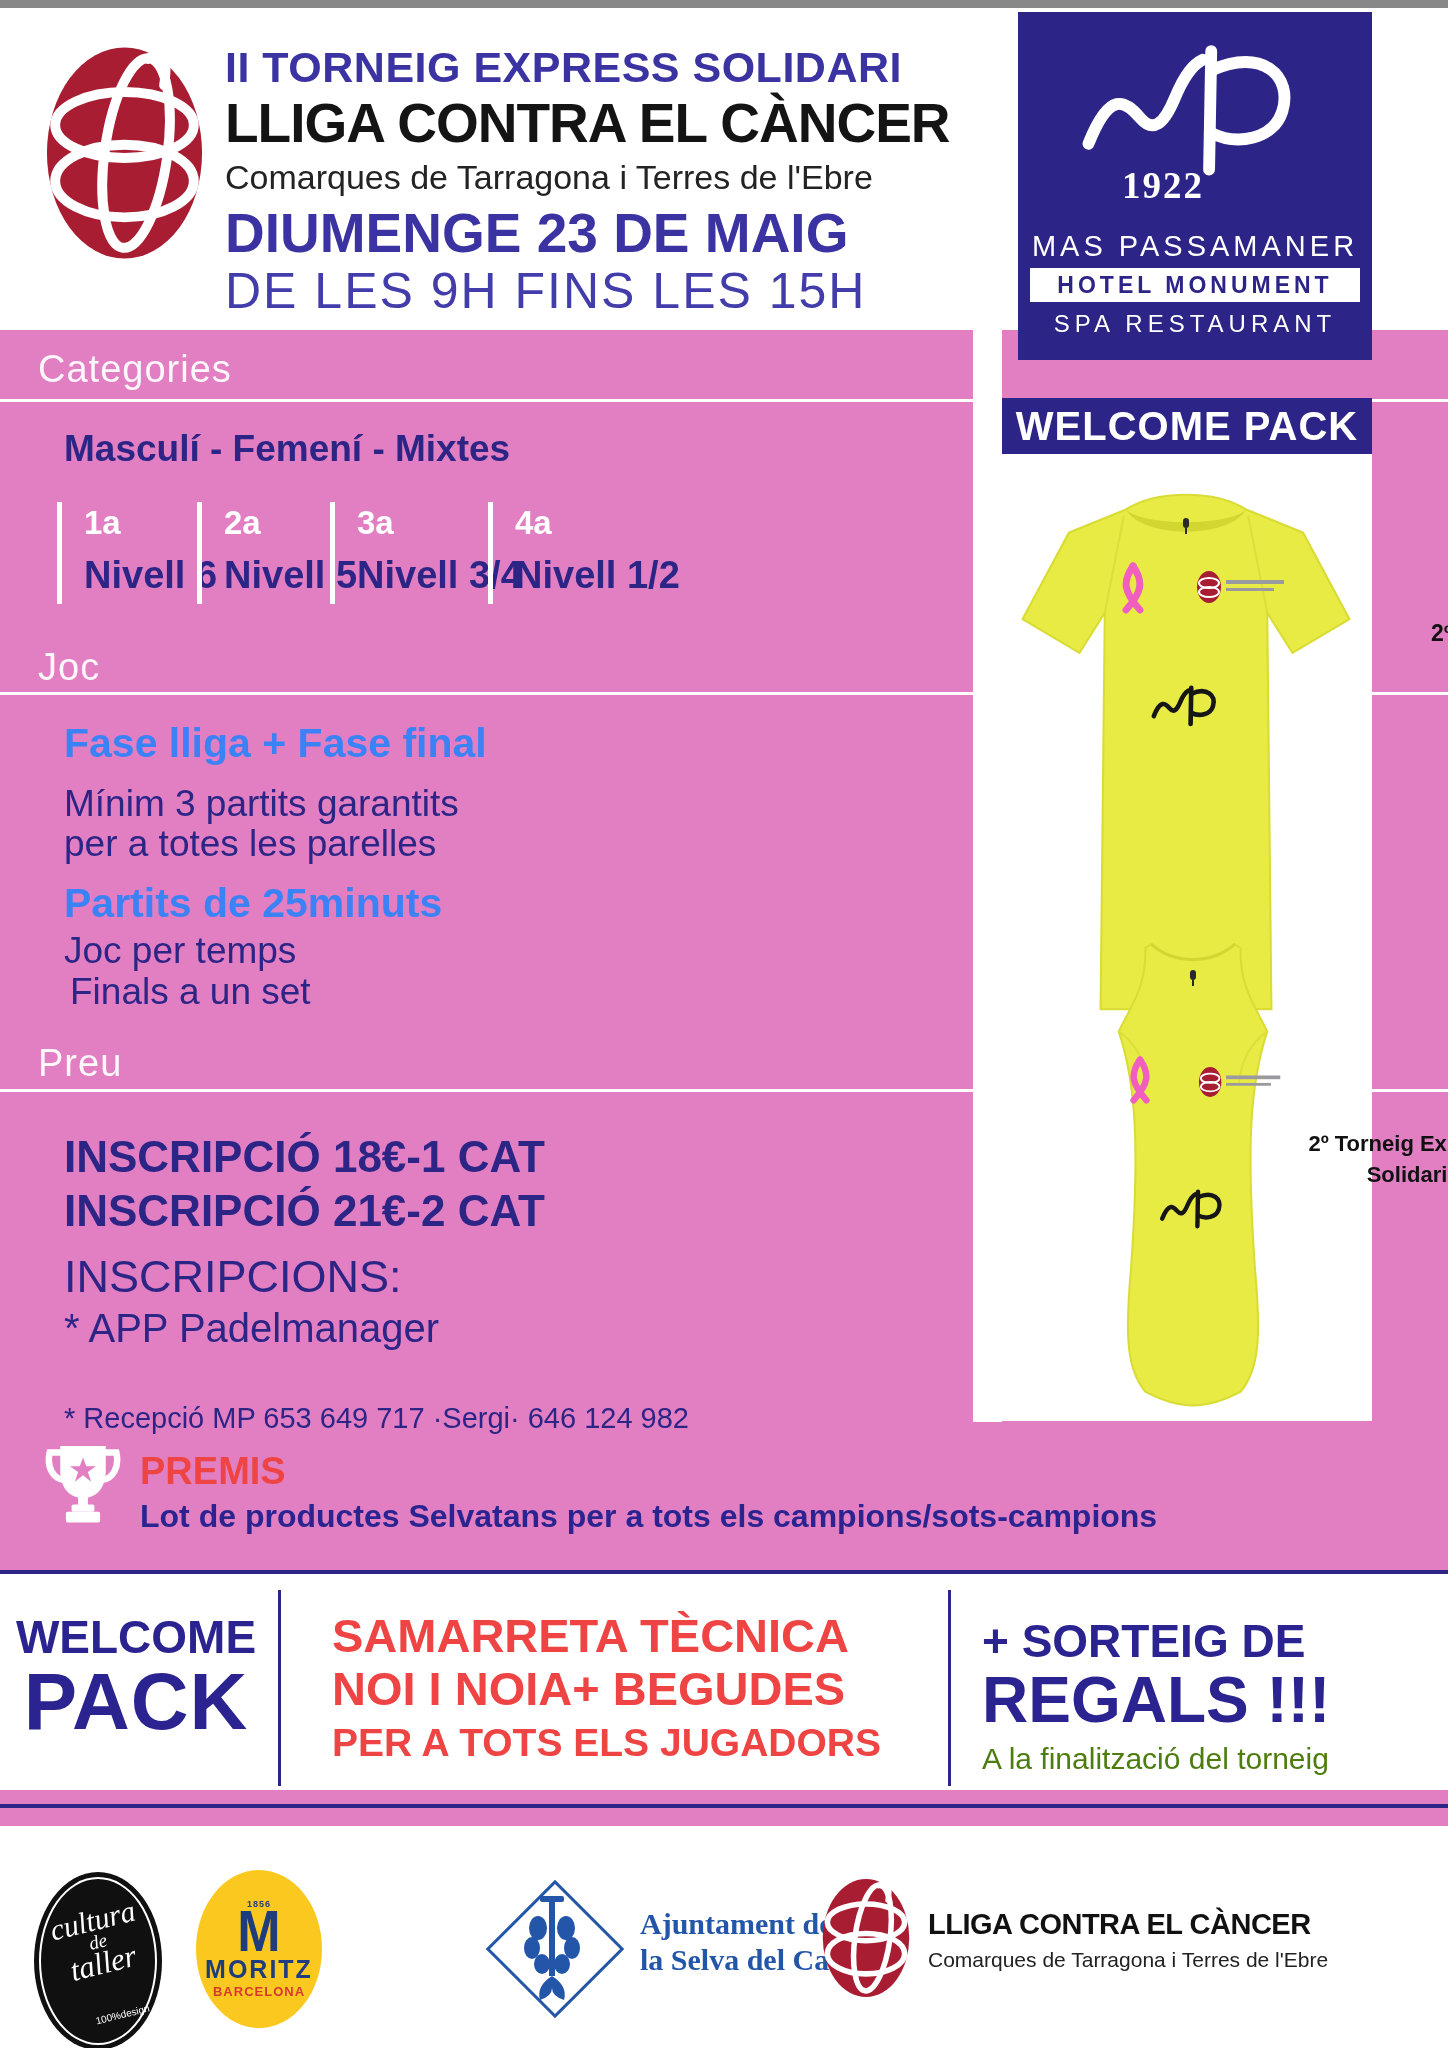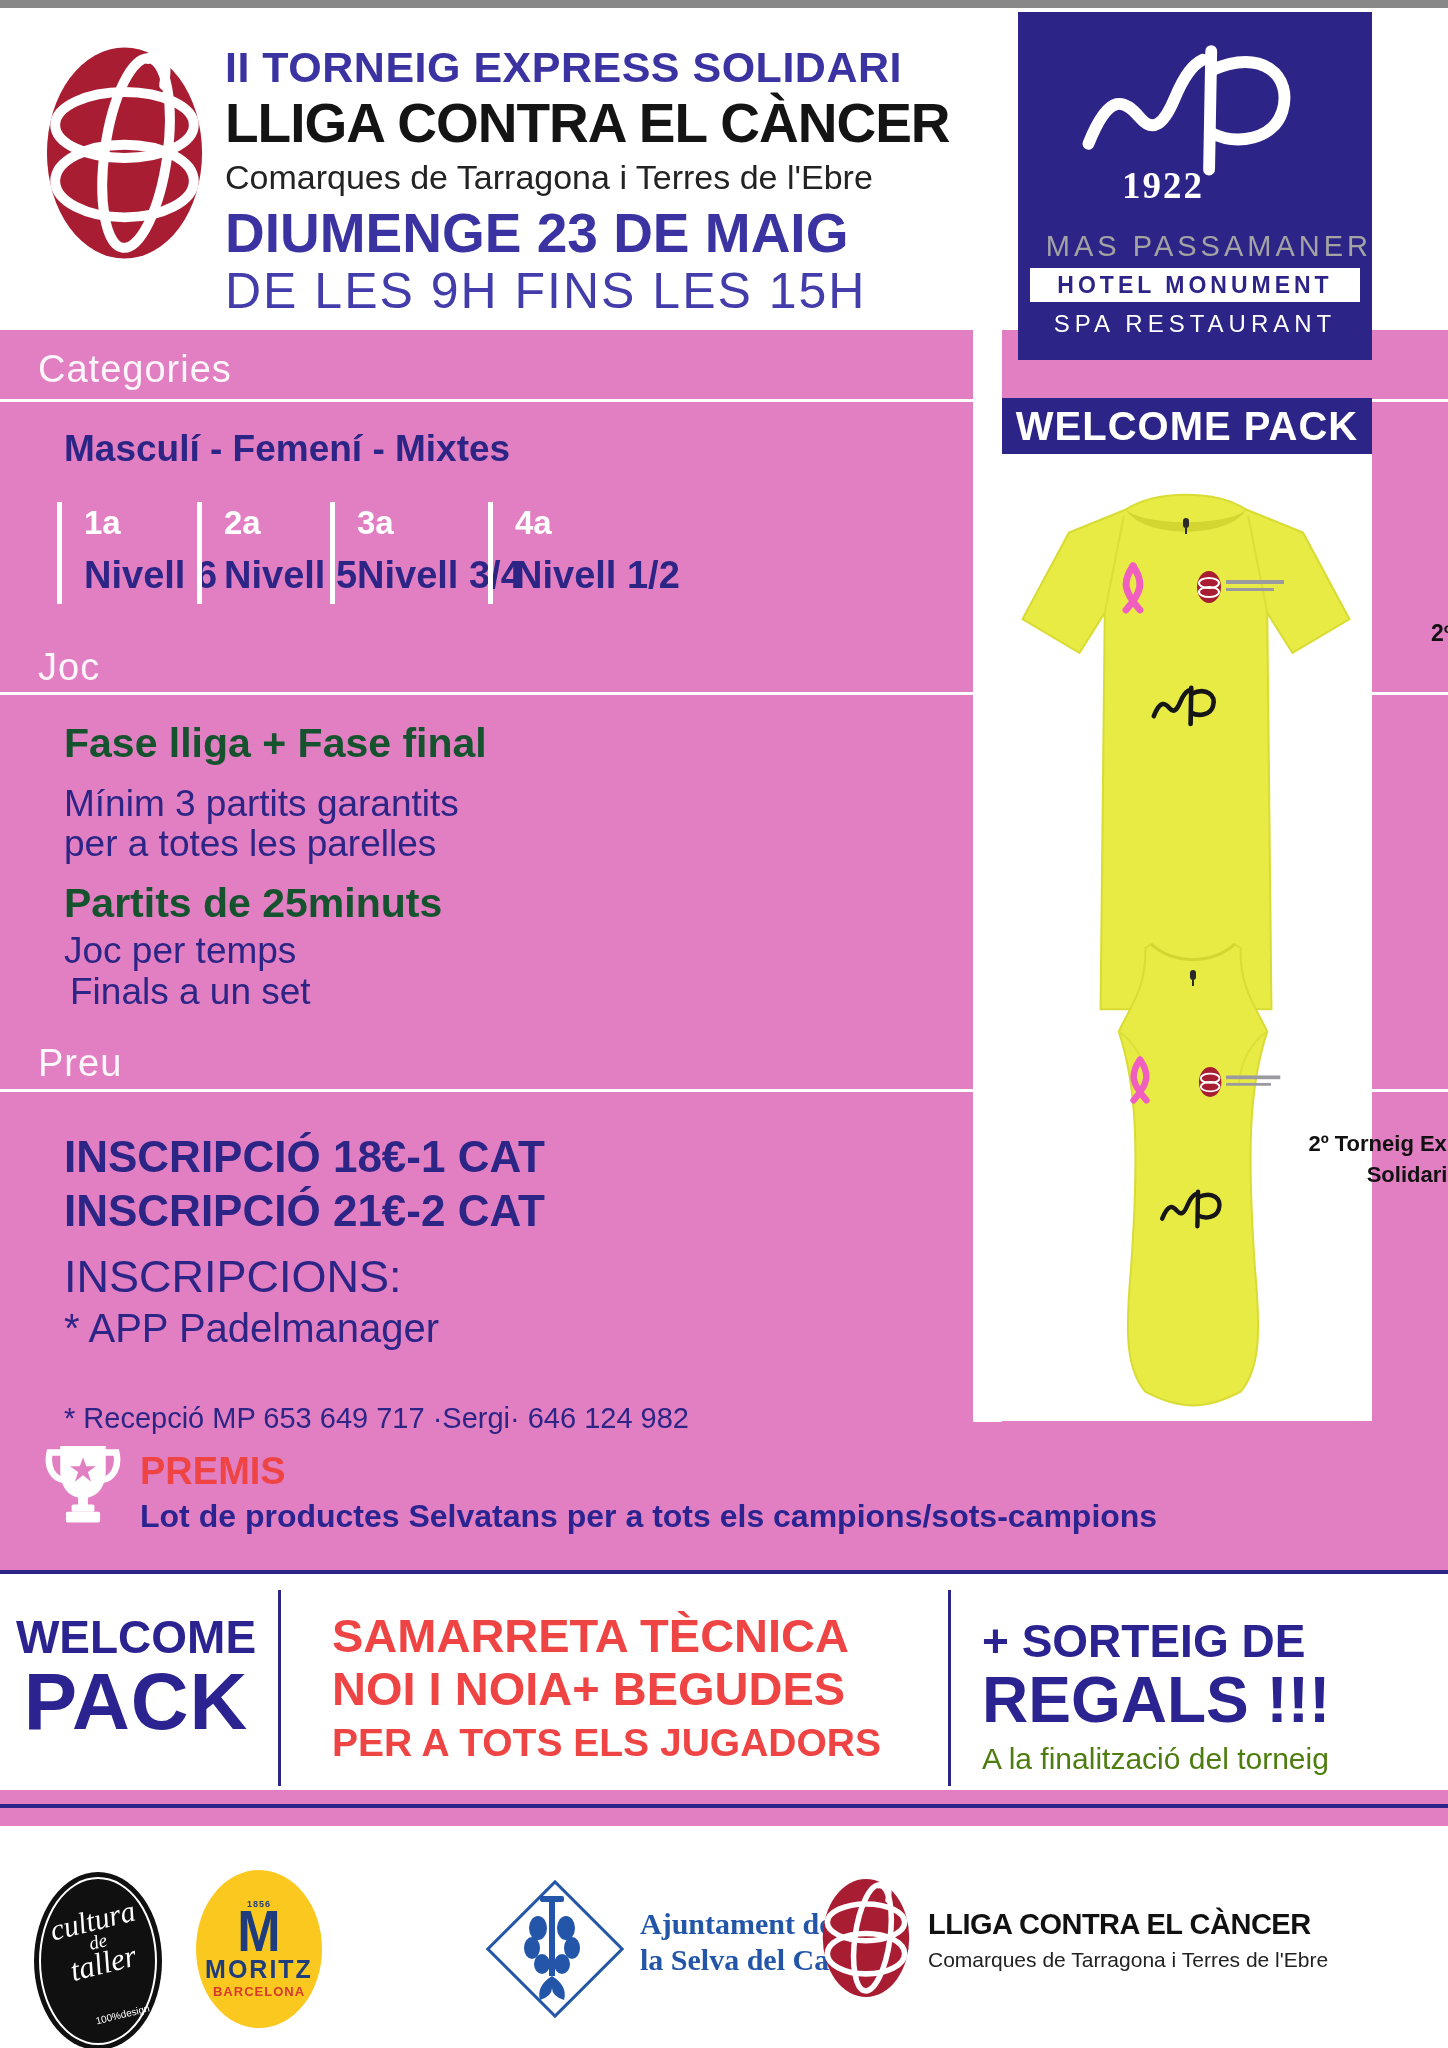--- a/index.html
+++ b/index.html
@@ -20,37 +20,37 @@
   .t2{top:88px;font-size:55px;font-weight:800;color:#141414;letter-spacing:-1px;}
   .t3{top:152px;font-size:34px;font-weight:400;color:#232323;}
   .t4{top:198px;font-size:55px;font-weight:800;color:#3b33a2;}
   .t5{top:258px;font-size:50px;font-weight:400;color:#433cab;letter-spacing:2px;}
 
   
   .mp-box{left:1018px;top:4px;width:354px;height:348px;background:#2d2487;z-index:5;}
   .mp-mono{position:absolute;left:56px;top:24px;}
   .mp-year{position:absolute;left:104px;top:152px;color:#fff;font-family:"Liberation Serif",serif;
            font-weight:700;font-size:37px;letter-spacing:2px;}
-  .mp-name{position:absolute;top:218px;width:100%;text-align:right;color:#a3a3a3;font-size:29px;
+  .mp-name{position:absolute;top:218px;width:100%;text-align:center;color:#ffffff;font-size:29px;
            letter-spacing:4px;font-weight:400;white-space:nowrap;}
   .mp-hotel{position:absolute;top:256px;left:12px;right:12px;background:#fff;color:#2d2487;
             text-align:center;font-size:23px;letter-spacing:4px;padding:4px 0 3px;font-weight:700;}
   .mp-spa{position:absolute;top:298px;width:100%;text-align:center;color:#fff;font-size:24px;letter-spacing:5px;}
 
   
   .sec-label{left:38px;color:rgba(255,255,255,.93);font-size:38px;font-weight:300;z-index:4;letter-spacing:1px;}
   #lab-cat{top:340px;} #lab-joc{top:638px;} #lab-preu{top:1034px;}
 
   .cat-subtitle{left:64px;top:420px;font-size:37px;font-weight:800;color:#2c2586;z-index:4;}
   .cat-cell{top:494px;height:102px;border-left:5px solid #fff;padding-left:22px;z-index:4;position:absolute;}
   #cc0{left:57px;width:115px;} #cc1{left:197px;width:108px;} #cc2{left:330px;width:133px;} #cc3{left:488px;width:140px;}
   .cat-num{display:block;color:#fff;font-size:33px;font-weight:700;margin-top:2px;}
   .cat-level{display:block;color:#2c2586;font-size:38px;font-weight:800;margin-top:12px;white-space:nowrap;}
 
-  .joc-h{left:64px;font-size:41px;font-weight:800;color:#14532d;z-index:4;white-space:nowrap;}
+  .joc-h{left:64px;font-size:41px;font-weight:800;color:#3b82f6;z-index:4;white-space:nowrap;}
   .joc-s{left:64px;font-size:37px;font-weight:500;color:#2c2586;z-index:4;white-space:nowrap;}
   #joc1{top:712px;} #joc2{top:775px;} #joc3{top:815px;} #joc4{top:872px;} #joc5{top:922px;} #joc6{top:963px;left:70px;}
 
   .price{left:64px;z-index:4;font-size:44px;color:#2c2586;white-space:nowrap;}
   .price b{font-weight:900;} .price i{font-style:normal;font-weight:600;}
   #price1{top:1124px;} #price2{top:1178px;}
   .insc-title{left:64px;top:1243px;font-size:45px;font-weight:300;color:#2c2586;z-index:4;}
   .insc-item{left:64px;font-size:40px;font-weight:300;color:#2c2586;z-index:4;white-space:nowrap;}
   #insc1{top:1298px;} #insc2{top:1344px;} #insc3{top:1394px;font-size:29px;font-weight:400;}
 

